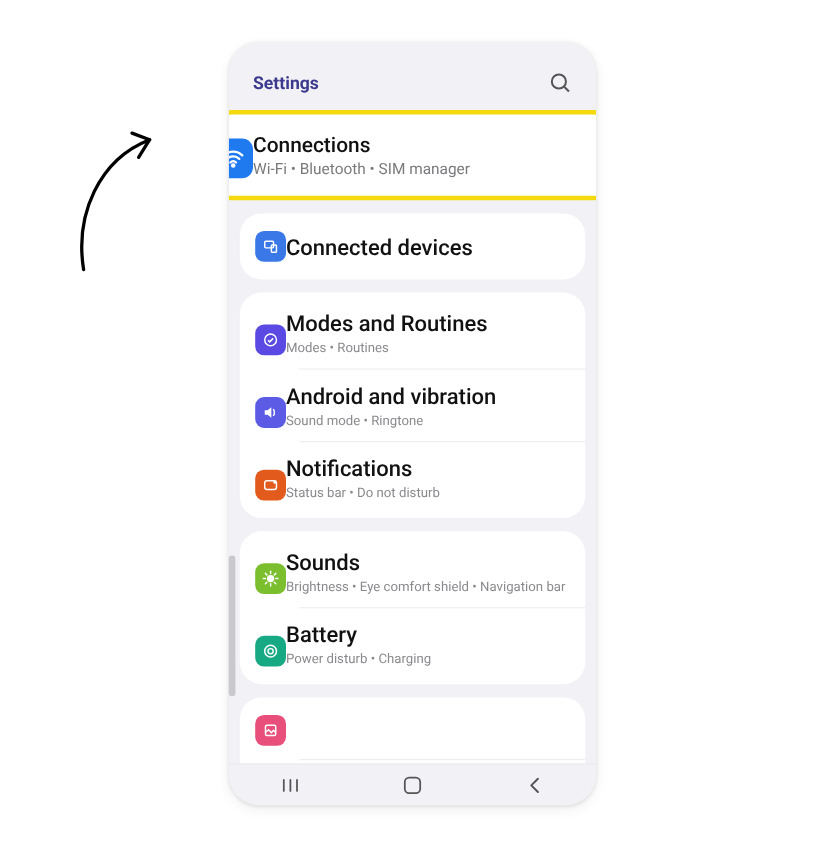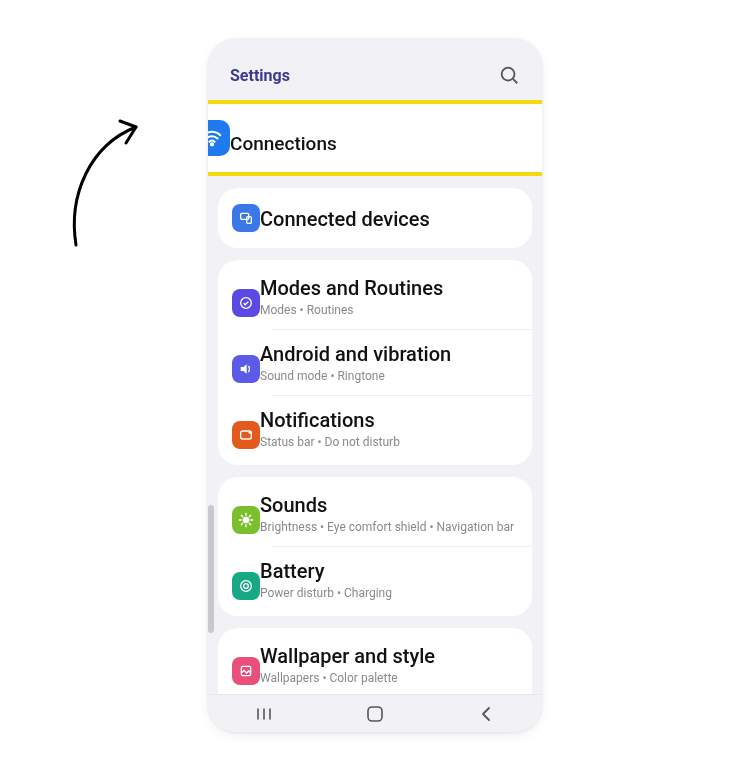--- a/index.html
+++ b/index.html
@@ -147,20 +147,21 @@
         <div class="ic" style="background:#1f7af0">
           <svg viewBox="0 0 24 24" fill="none" stroke="currentColor" stroke-width="2.2" stroke-linecap="round">
             <path d="M3 9c5-5 13-5 18 0"></path>
               <path d="M6 12.5c3.3-3.3 8.7-3.3 12 0"></path>
               <path d="M9.2 16c1.6-1.6 4-1.6 5.6 0"></path>
               <circle cx="12" cy="19" r="1.2" fill="currentColor"></circle>
           </svg>
         </div>
         <div class="txt">
           <div class="ttl">Connections</div>
+          <div class="sub">Wi-Fi  •  Bluetooth  •  SIM manager</div>
         </div>
       </div>
     </div>
 
     <div class="card">
       <div class="row">
         <div class="ic" style="background:#3b78e7">
           <svg viewBox="0 0 24 24" fill="none" stroke="currentColor" stroke-width="2">
             <rect x="4" y="5" width="12" height="9" rx="1.5"></rect>
               <rect x="13" y="10" width="7" height="10" rx="1.5"></rect>
@@ -251,24 +252,20 @@
     </div>
 
     <div class="card">
       <div class="row">
         <div class="ic" style="background:#e84f7a">
           <svg viewBox="0 0 24 24" fill="none" stroke="currentColor" stroke-width="2">
               <rect x="5" y="5" width="14" height="14" rx="2"></rect>
               <path d="M5 15l4-4 4 4 3-3 3 3"></path>
             </svg>
         </div>
-        <div class="txt">
-          <div class="ttl">Wallpaper and style</div>
-          <div class="sub">Wallpapers  •  Color palette</div>
-        </div>
       </div>
       <div class="row-sep"></div>
       <div class="row">
         
         
       </div>
     </div>
 
   </div>
 

